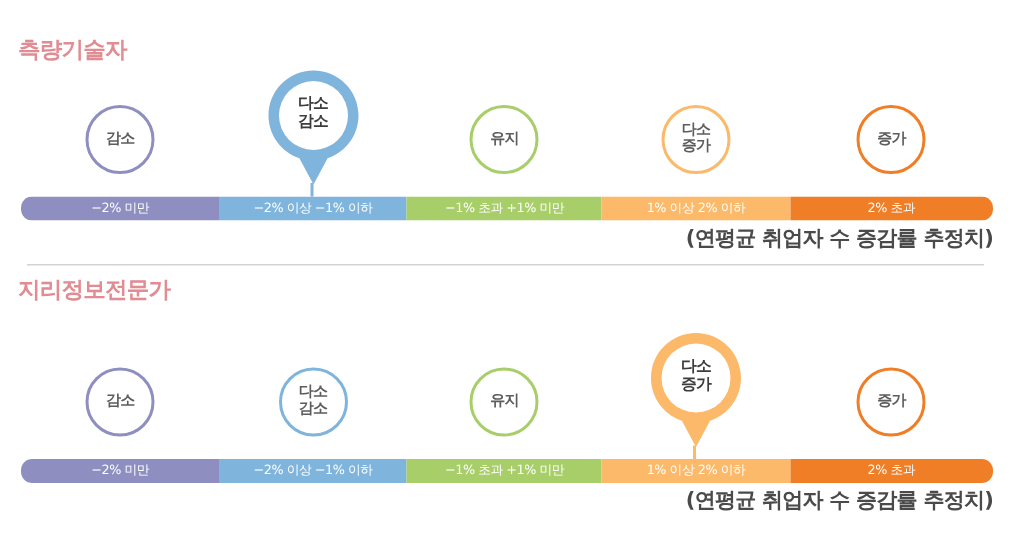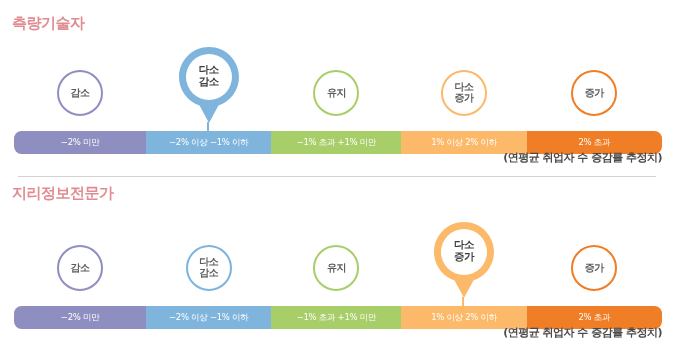--- a/index.html
+++ b/index.html
@@ -29,21 +29,21 @@
     letter-spacing: -0.5px;
     color: #e08c92;
     white-space: nowrap;
   }
 
   
   .scale-bar {
     position: absolute;
     left: 14px;
     width: 648px;
-    height: 23px;
+    height: 16px;
     border-radius: 7.5px;
     overflow: hidden;
     display: flex;
   }
   .seg {
     height: 100%;
     display: flex;
     align-items: center;
     justify-content: center;
     font-size: 8.5px;
@@ -104,41 +104,41 @@
   .pin-dash {
     position: absolute;
     left: 50%;
     transform: translateX(-50%);
     width: 2px;
   }
 
   .caption {
     position: absolute;
     right: 12px;
-    font-size: 11px;
+    font-size: 14px;
     font-weight: bold;
     letter-spacing: -0.5px;
     color: #4a4a4a;
     white-space: nowrap;
   }
 
   .divider {
     position: absolute;
     left: 18px;
     width: 638px;
     height: 1px;
     background: #d2d2d2;
   }
 </style>
 </head>
 <body>
 
 <div class="chart-block">
 
-  <div class="block-title" style="top:14px">측량기술자</div>
+  <div class="block-title" style="top:24px">측량기술자</div>
 
   <div id="c0-markers">
       <div class="marker" style="left: 80.096px; top: 70px;">
         <div class="circle-marker" style="border-color: rgb(142, 143, 192);">
           <div class="mlabel">감소</div>
         </div>
       </div>
       <div class="pin-wrap" style="left: 208.724px; top: 46px; width: 62px; height: 78px;">
         <svg class="pin-svg" width="62" height="78" viewBox="0 0 62 78">
           <path d="M31 1 C14.4 1 1 14.4 1 31 C1 44.3 9.6 55.5 21.6 59.5 L31 77 L40.4 59.5 C52.4 55.5 61 44.3 61 31 C61 14.4 47.6 1 31 1 Z" fill="#7fb4dd"></path>

